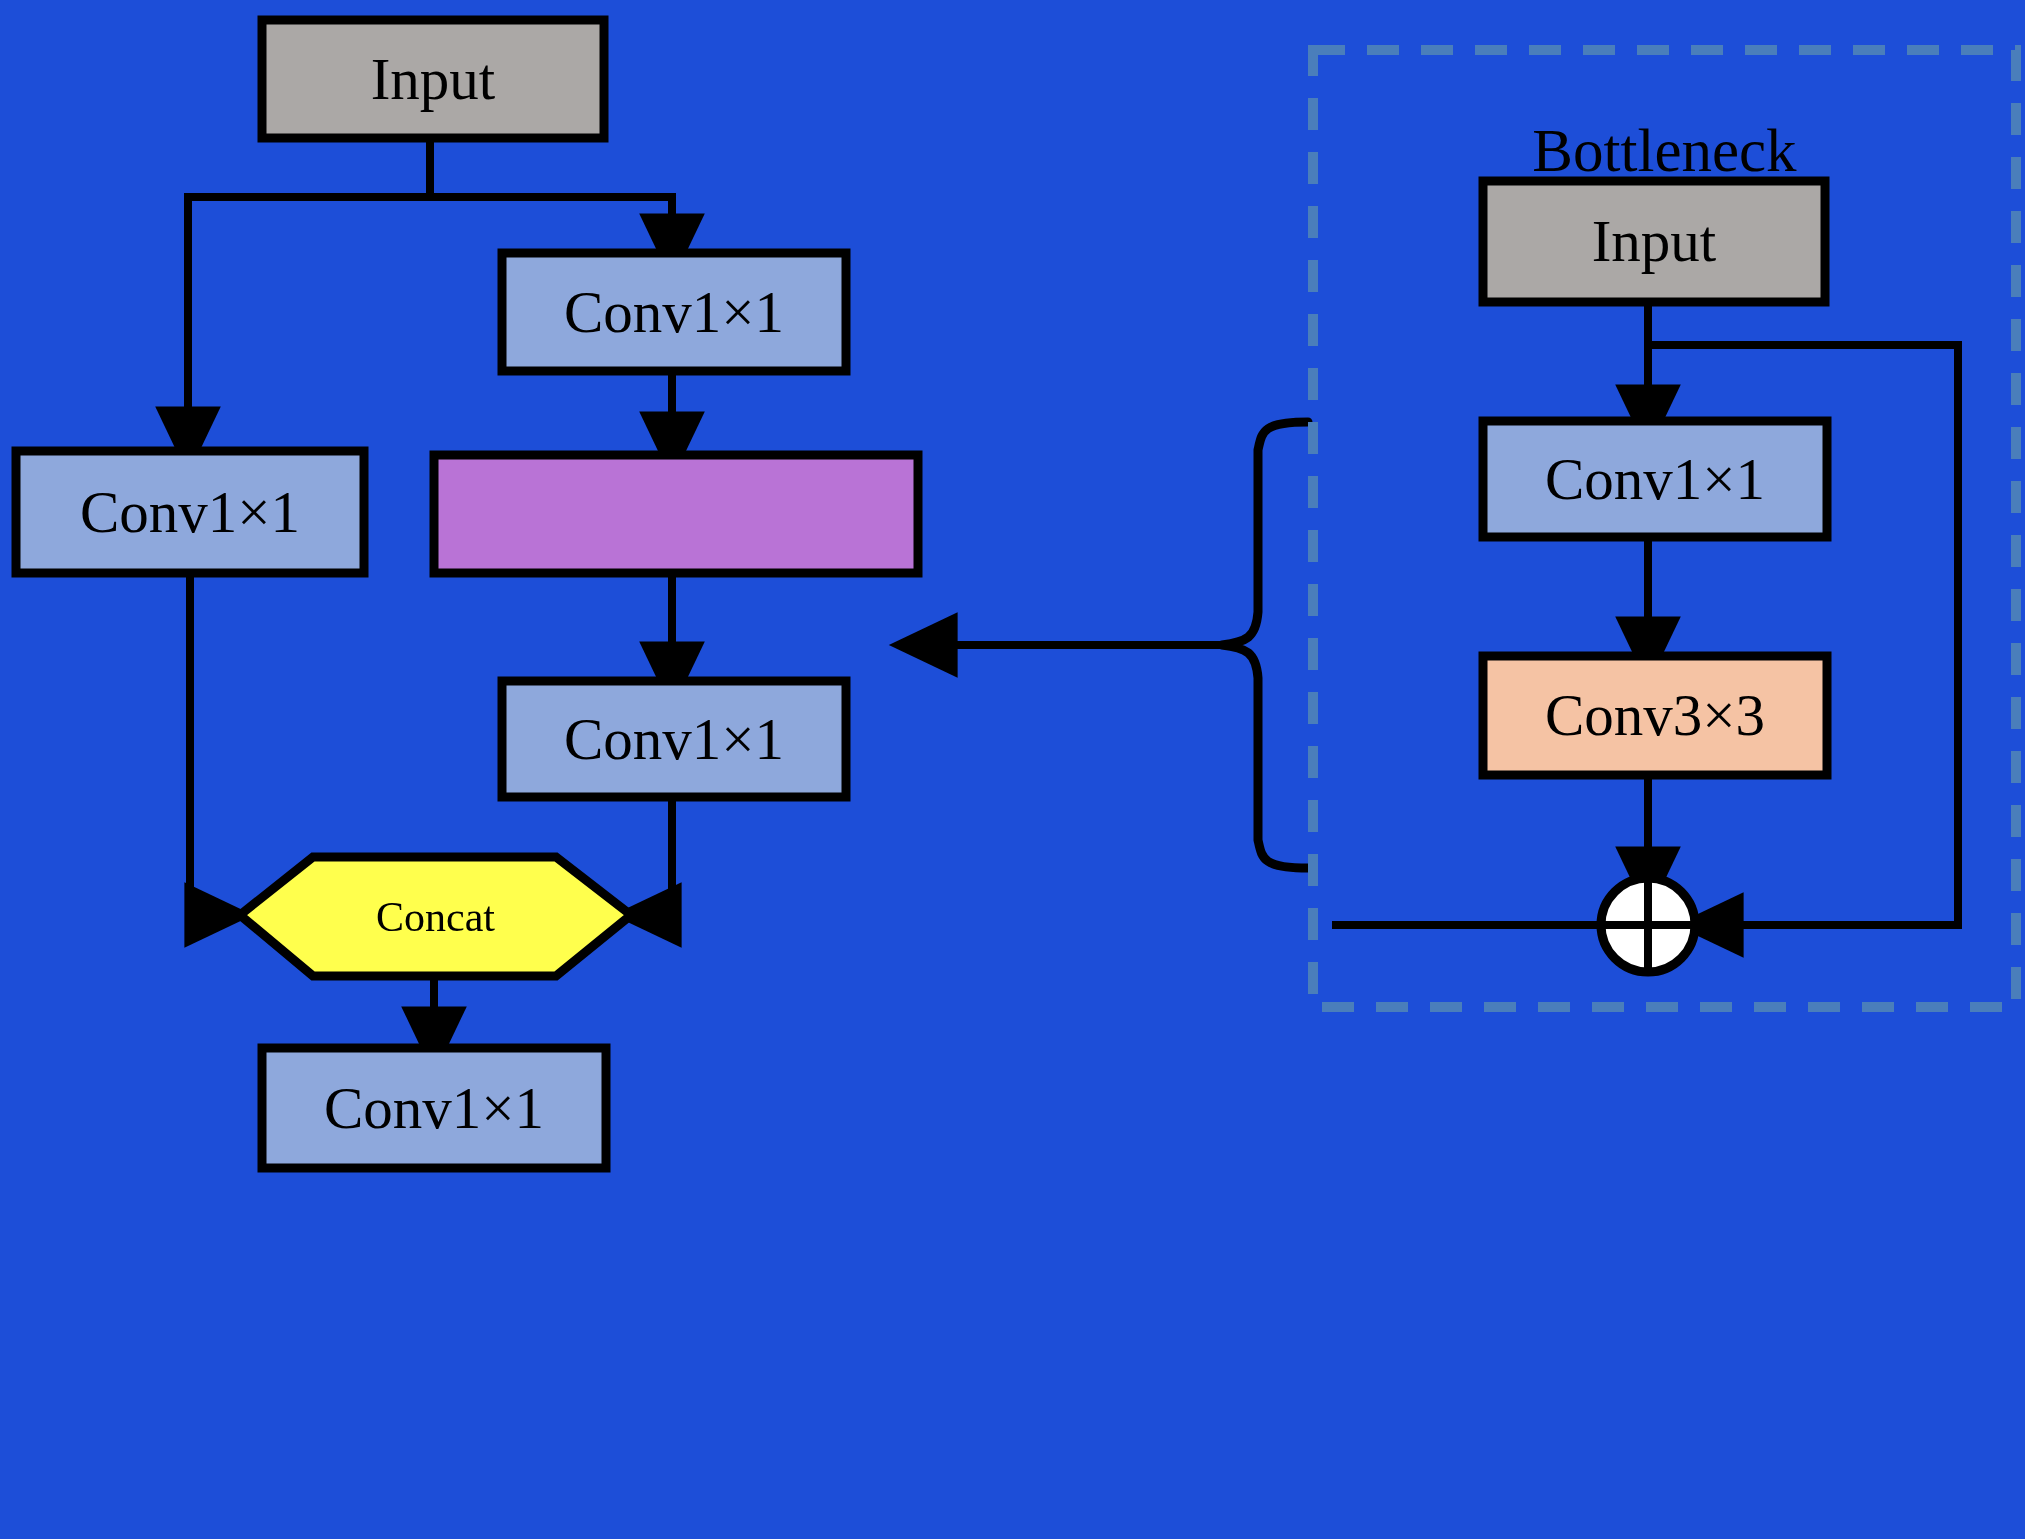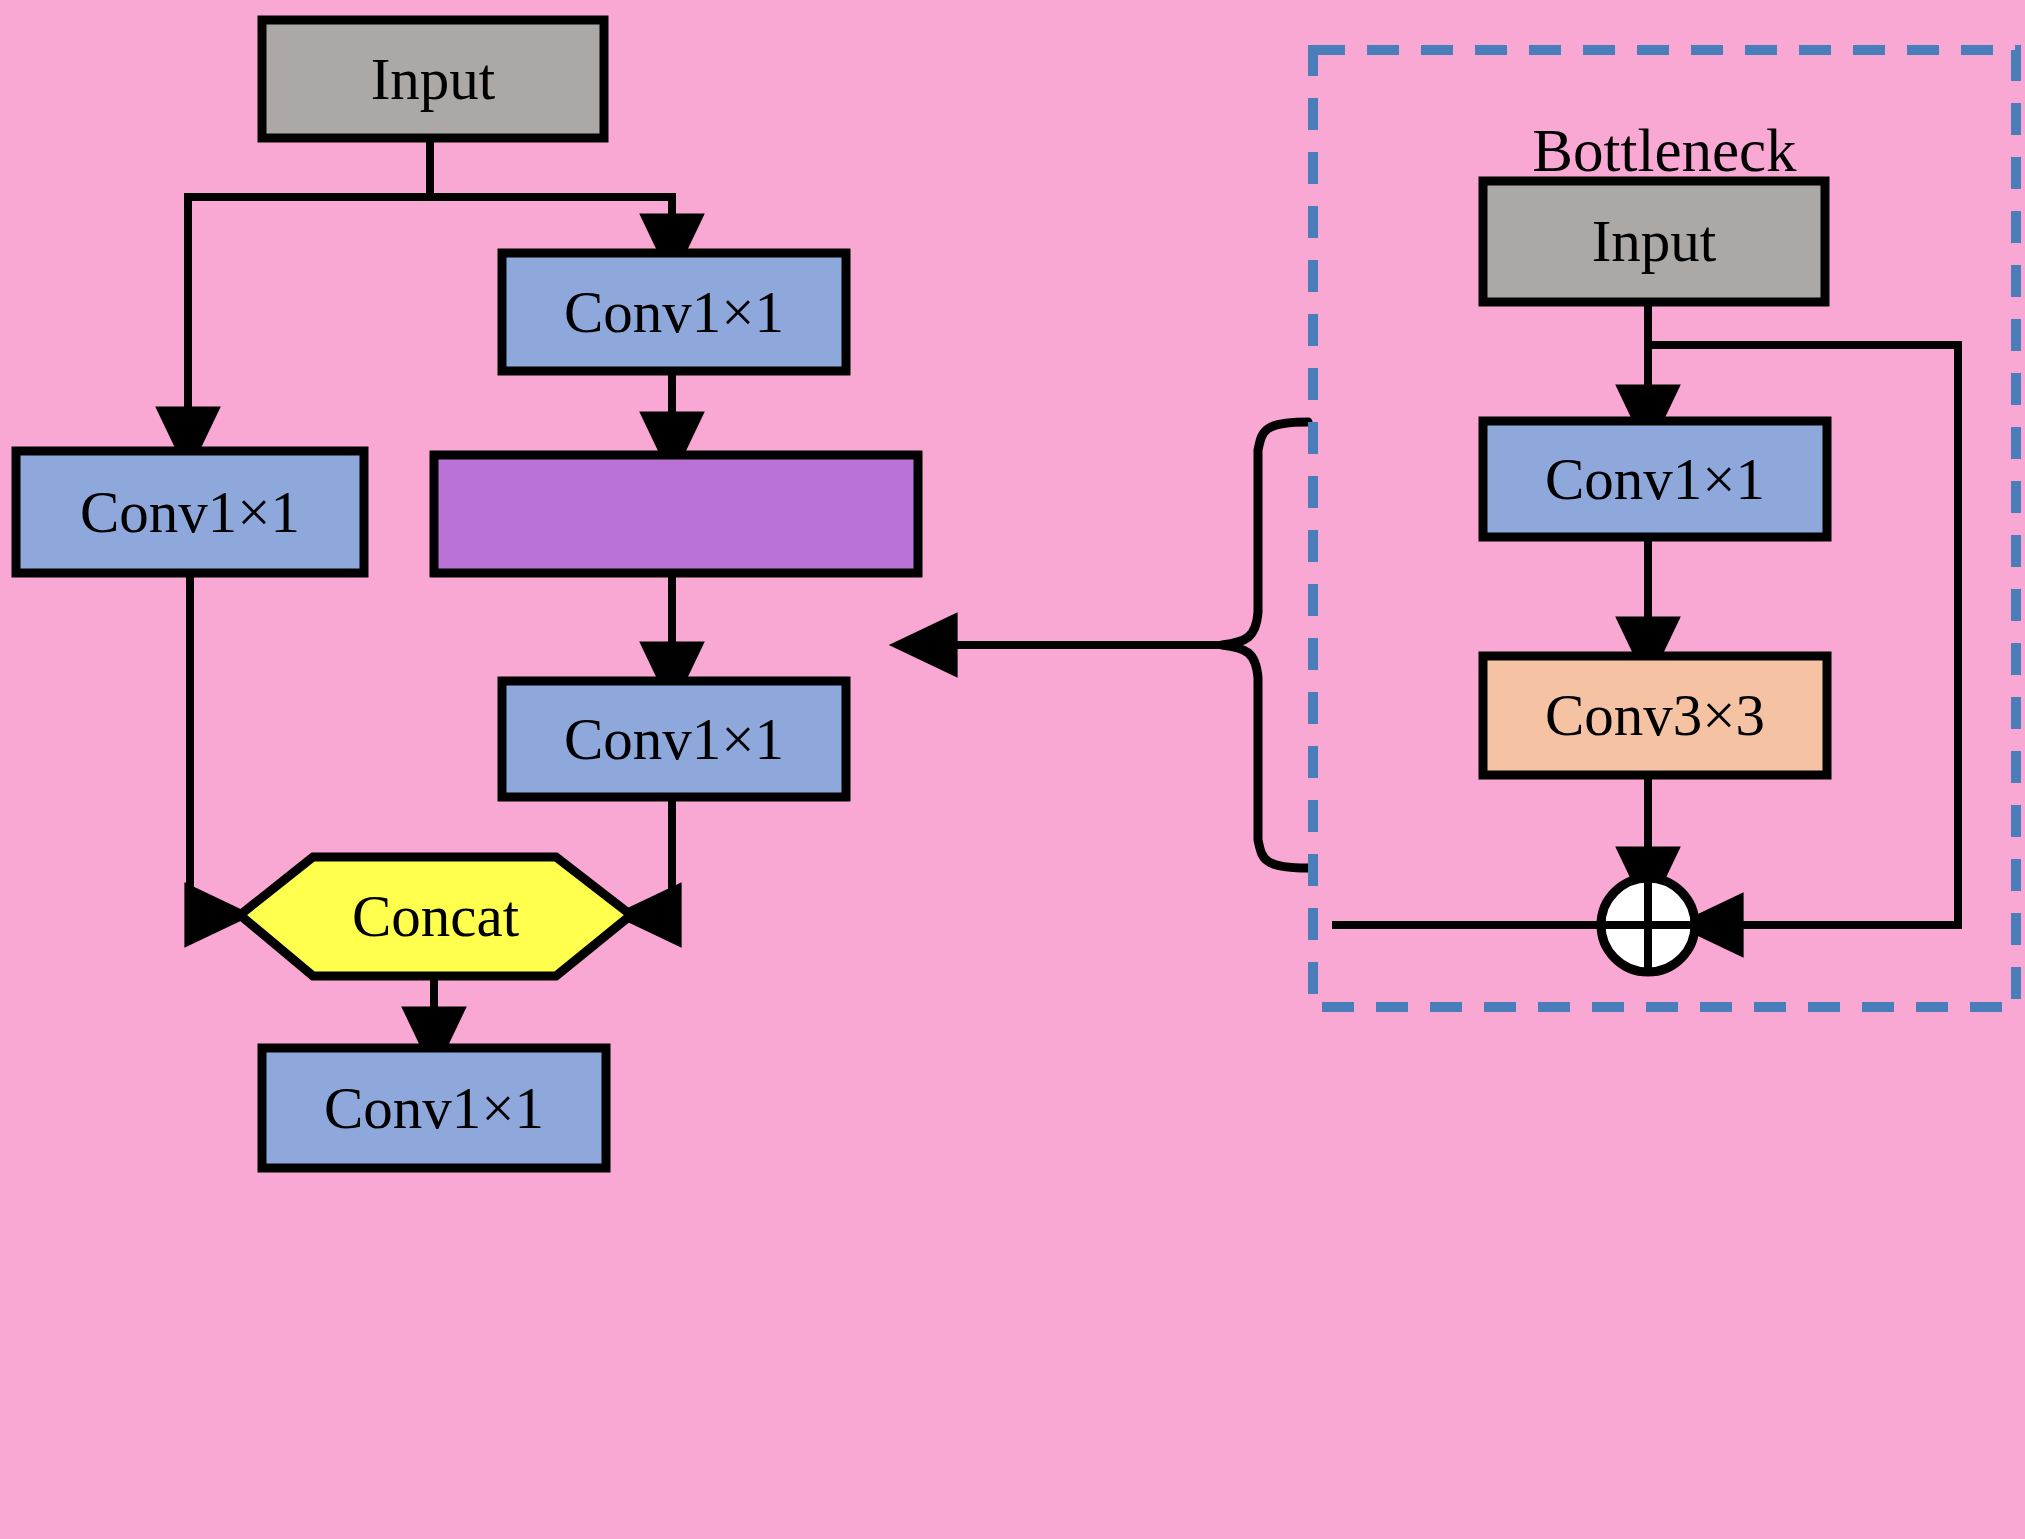--- a/index.html
+++ b/index.html
@@ -8,21 +8,21 @@
     padding: 0;
     background: #ffffff;
   }
   body {
     font-family: "Liberation Serif", "DejaVu Serif", serif;
   }
   #canvas {
     position: relative;
     width: 2025px;
     height: 1539px;
-    background: #f9a8d4;
+    background: #1d4ed8;
     overflow: hidden;
   }
   svg.layer {
     position: absolute;
     top: 0;
     left: 0;
     width: 2025px;
     height: 1539px;
   }
   .node-label {
@@ -144,21 +144,21 @@
 
   <div class="node-label" style="left:262px; top:20px; width:342px; height:118px; font-size:59px;">Input</div>
 
   <div class="node-label" style="left:16px; top:451px; width:348px; height:122px; font-size:59px;">Conv1×1</div>
 
   <div class="node-label" style="left:502px; top:253px; width:344px; height:118px; font-size:59px;">Conv1×1</div>
 
 
   <div class="node-label" style="left:502px; top:681px; width:344px; height:116px; font-size:59px;">Conv1×1</div>
 
-  <div class="node-label" style="left:240px; top:857px; width:391px; height:119px; font-size:59px;">Concat</div>
+  <div class="node-label" style="left:240px; top:857px; width:391px; height:119px; font-size:42px;">Concat</div>
 
   <div class="node-label" style="left:262px; top:1048px; width:344px; height:120px; font-size:59px;">Conv1×1</div>
 
   <div class="node-label" style="left:1313px; top:92px; width:703px; height:78px; font-size:61px;margin-top:20px;">Bottleneck</div>
 
   <div class="node-label" style="left:1483px; top:181px; width:342px; height:121px; font-size:59px;">Input</div>
 
   <div class="node-label" style="left:1483px; top:421px; width:344px; height:116px; font-size:59px;">Conv1×1</div>
 
   <div class="node-label" style="left:1483px; top:656px; width:344px; height:119px; font-size:59px;">Conv3×3</div>

